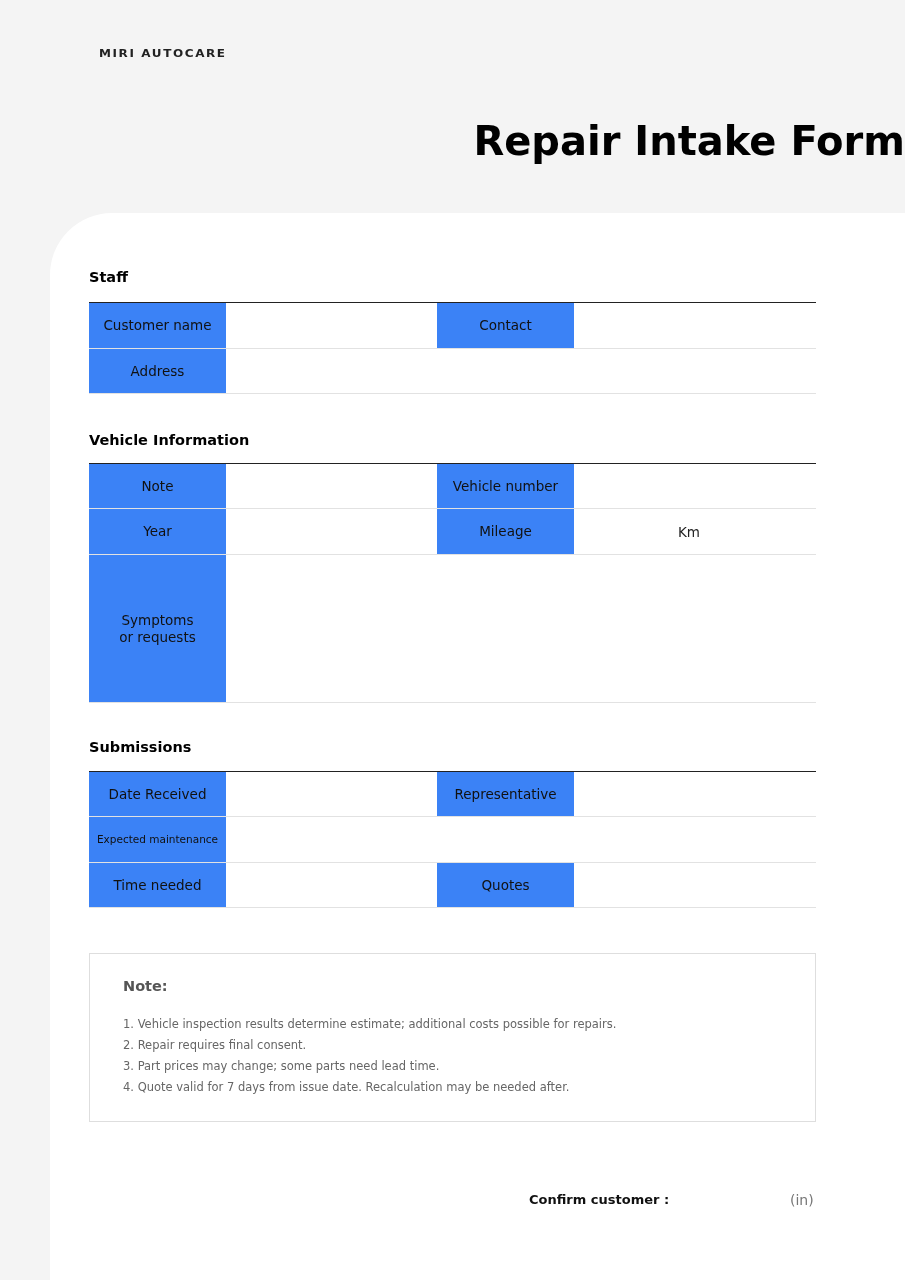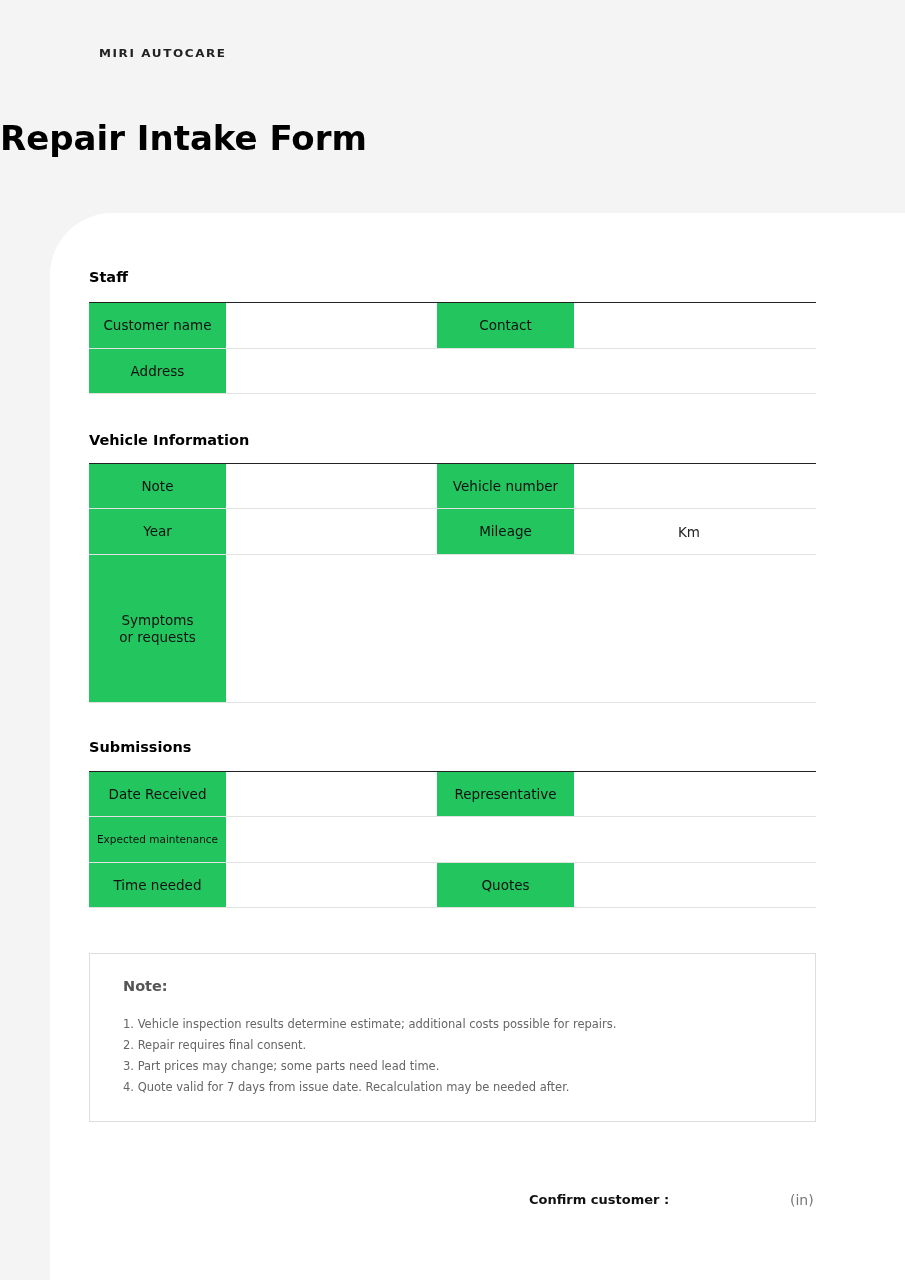--- a/index.html
+++ b/index.html
@@ -20,37 +20,37 @@
     .contact-block { position: absolute; left: 728px; top: 46px; }
     .contact-row { display: flex; align-items: center; height: 26px; font-size: 14px; }
     .contact-row .k { font-weight: bold; color: #111; width: 34px; font-size: 14px; }
     .contact-row .sep { width: 1px; height: 14px; background: #cfcfcf; margin: 0 6px 0 0; }
     .contact-row .v { font-family: "Liberation Sans", sans-serif; font-size: 15px; color: #222; }
     .contact-row.fax .k { width: 30px; }
     .contact-row.fax .sep { margin-left: 2px; }
 
     .title {
       position: absolute; left: 0; width: 905px; top: 118px;
-      text-align: left; font-weight: bold; font-size: 34px; letter-spacing: 0px;
+      text-align: right; font-weight: bold; font-size: 40px; letter-spacing: 0px;
       color: #000;
     }
 
     .card {
       position: absolute; left: 50px; top: 213px; width: 855px; height: 1067px;
       background: #ffffff; border-top-left-radius: 62px;
     }
 
     .section-title {
       position: absolute; left: 89px;
       font-weight: bold; font-size: 14.5px; color: #000;
     }
     .tbl { position: absolute; left: 89px; width: 727px; border-top: 1.5px solid #222; }
     .row { display: flex; border-bottom: 1px solid #e2e2e2; }
     .lbl {
-      width: 137px; background: #22c55e;
+      width: 137px; background: #3b82f6;
       display: flex; align-items: center; justify-content: center; text-align: center;
       font-size: 13.5px; color: #111; line-height: 17px;
     }
     .lbl.small { font-size: 10.5px; }
     .val { flex: 1; background: #fff; display: flex; align-items: center; justify-content: center; padding-right: 12px; font-size: 13.5px; color: #222; }
     .val.half { width: 211px; flex: none; }
     .row .lbl + .val.half + .lbl { }
 
     .note {
       position: absolute; left: 89px; top: 953px; width: 727px; height: 169px;

